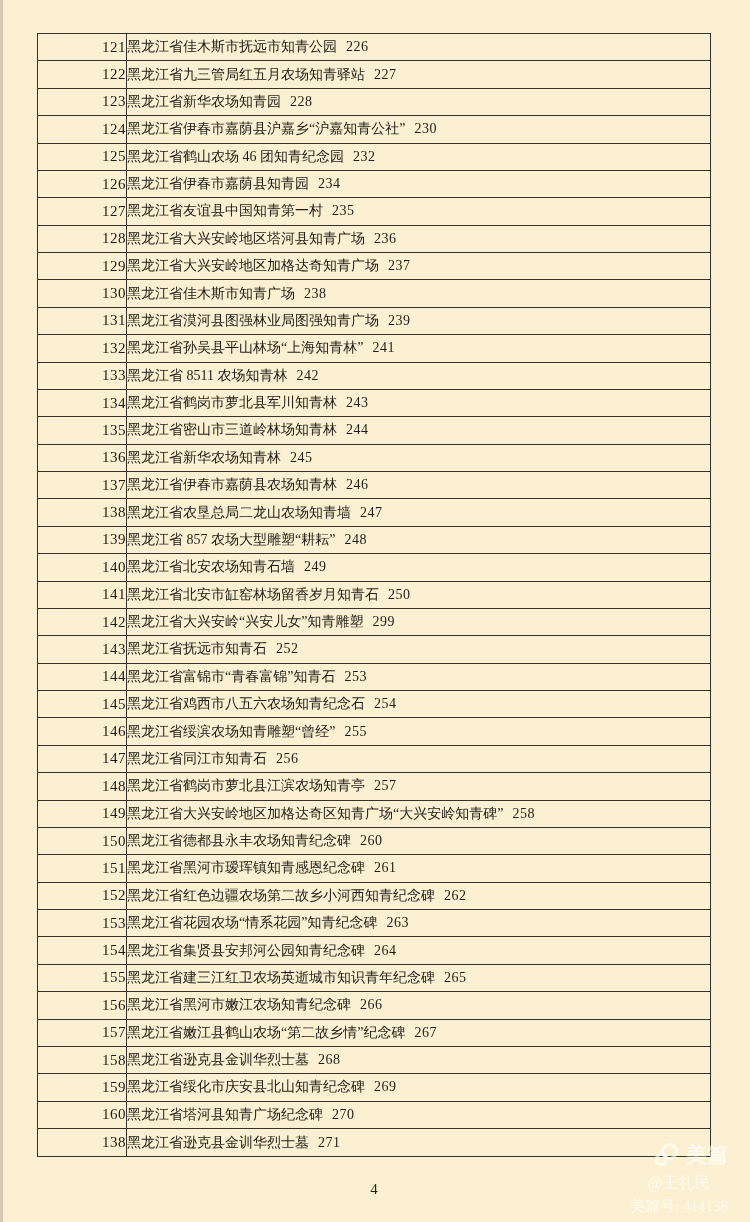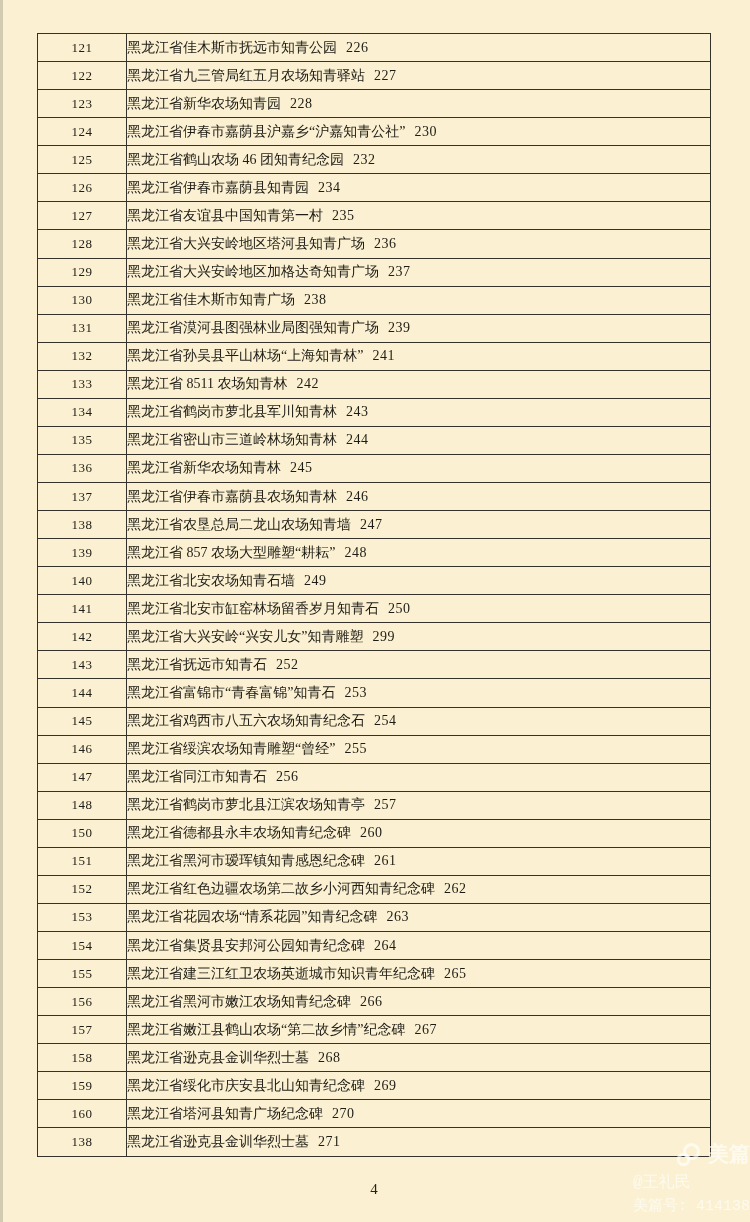--- a/index.html
+++ b/index.html
@@ -31,22 +31,22 @@
     table-layout: fixed;
   }
   table.toc-table td {
     border: 1.7px solid #34322a;
     padding: 0;
     color: #1e1c16;
     vertical-align: middle;
   }
   td.cell-num {
     width: 88px;
-    text-align: center;
-    font-size: 13px;
+    text-align: right;
+    font-size: 15px;
     letter-spacing: 0.5px;
   }
   td.cell-entry {
     padding-left: 19px;
     font-size: 14px;
     white-space: nowrap;
     overflow: hidden;
   }
   .entry-page {
     margin-left: 9px;
@@ -56,25 +56,25 @@
     position: absolute;
     left: 37px;
     top: 1181px;
     width: 674px;
     text-align: center;
     font-size: 15px;
     color: #24221c;
   }
   .watermark {
     position: absolute;
-    right: 0;
+    right: 22px;
     top: 1142px;
-    text-align: left;
+    text-align: center;
     color: rgba(255,255,255,0.62);
-    font-family: Liberation Mono, monospace;
+    font-family: Liberation Serif, serif;
     line-height: 1;
   }
   .wm-line1 {
     display: flex;
     align-items: center;
     justify-content: flex-end;
     gap: 7px;
     font-size: 21px;
     font-weight: bold;
   }
@@ -201,20 +201,24 @@
         <td class="cell-num">146</td>
         <td class="cell-entry"><span class="entry-text">黑龙江省绥滨农场知青雕塑“曾经”</span><span class="entry-page">255</span></td>
       </tr>
       <tr>
         <td class="cell-num">147</td>
         <td class="cell-entry"><span class="entry-text">黑龙江省同江市知青石</span><span class="entry-page">256</span></td>
       </tr>
       <tr>
         <td class="cell-num">148</td>
         <td class="cell-entry"><span class="entry-text">黑龙江省鹤岗市萝北县江滨农场知青亭</span><span class="entry-page">257</span></td>
+      </tr>
+      <tr>
+        <td class="cell-num">149</td>
+        <td class="cell-entry"><span class="entry-text">黑龙江省大兴安岭地区加格达奇区知青广场“大兴安岭知青碑”</span><span class="entry-page">258</span></td>
       </tr>
       <tr>
         <td class="cell-num">150</td>
         <td class="cell-entry"><span class="entry-text">黑龙江省德都县永丰农场知青纪念碑</span><span class="entry-page">260</span></td>
       </tr>
       <tr>
         <td class="cell-num">151</td>
         <td class="cell-entry"><span class="entry-text">黑龙江省黑河市瑷珲镇知青感恩纪念碑</span><span class="entry-page">261</span></td>
       </tr>
       <tr>

